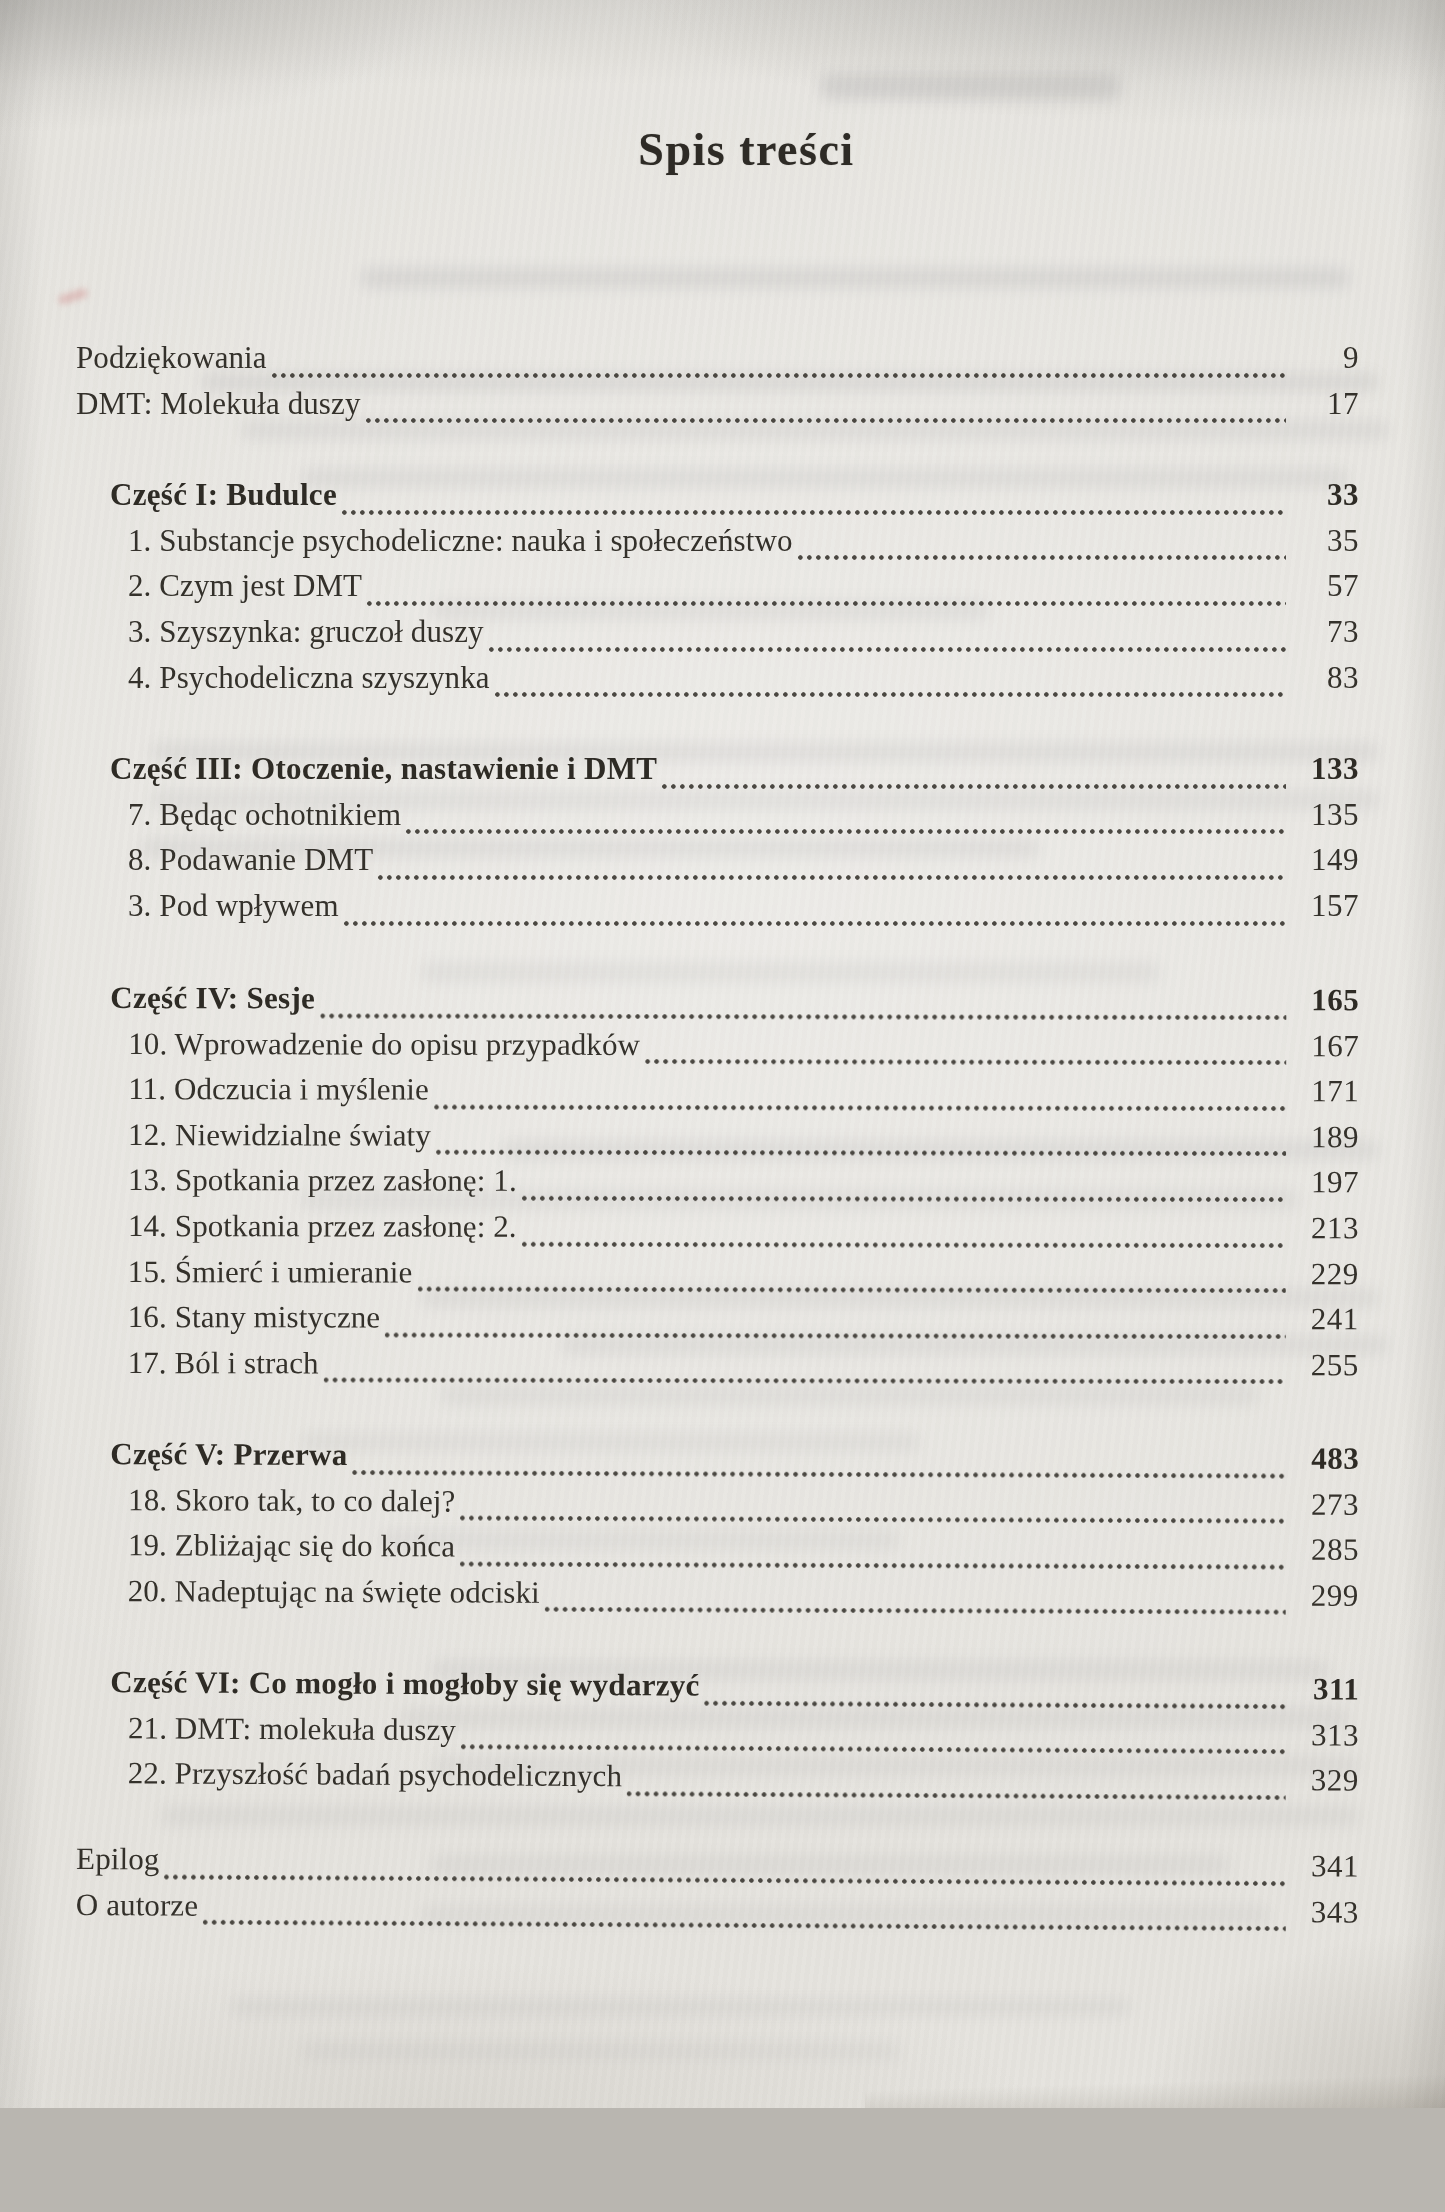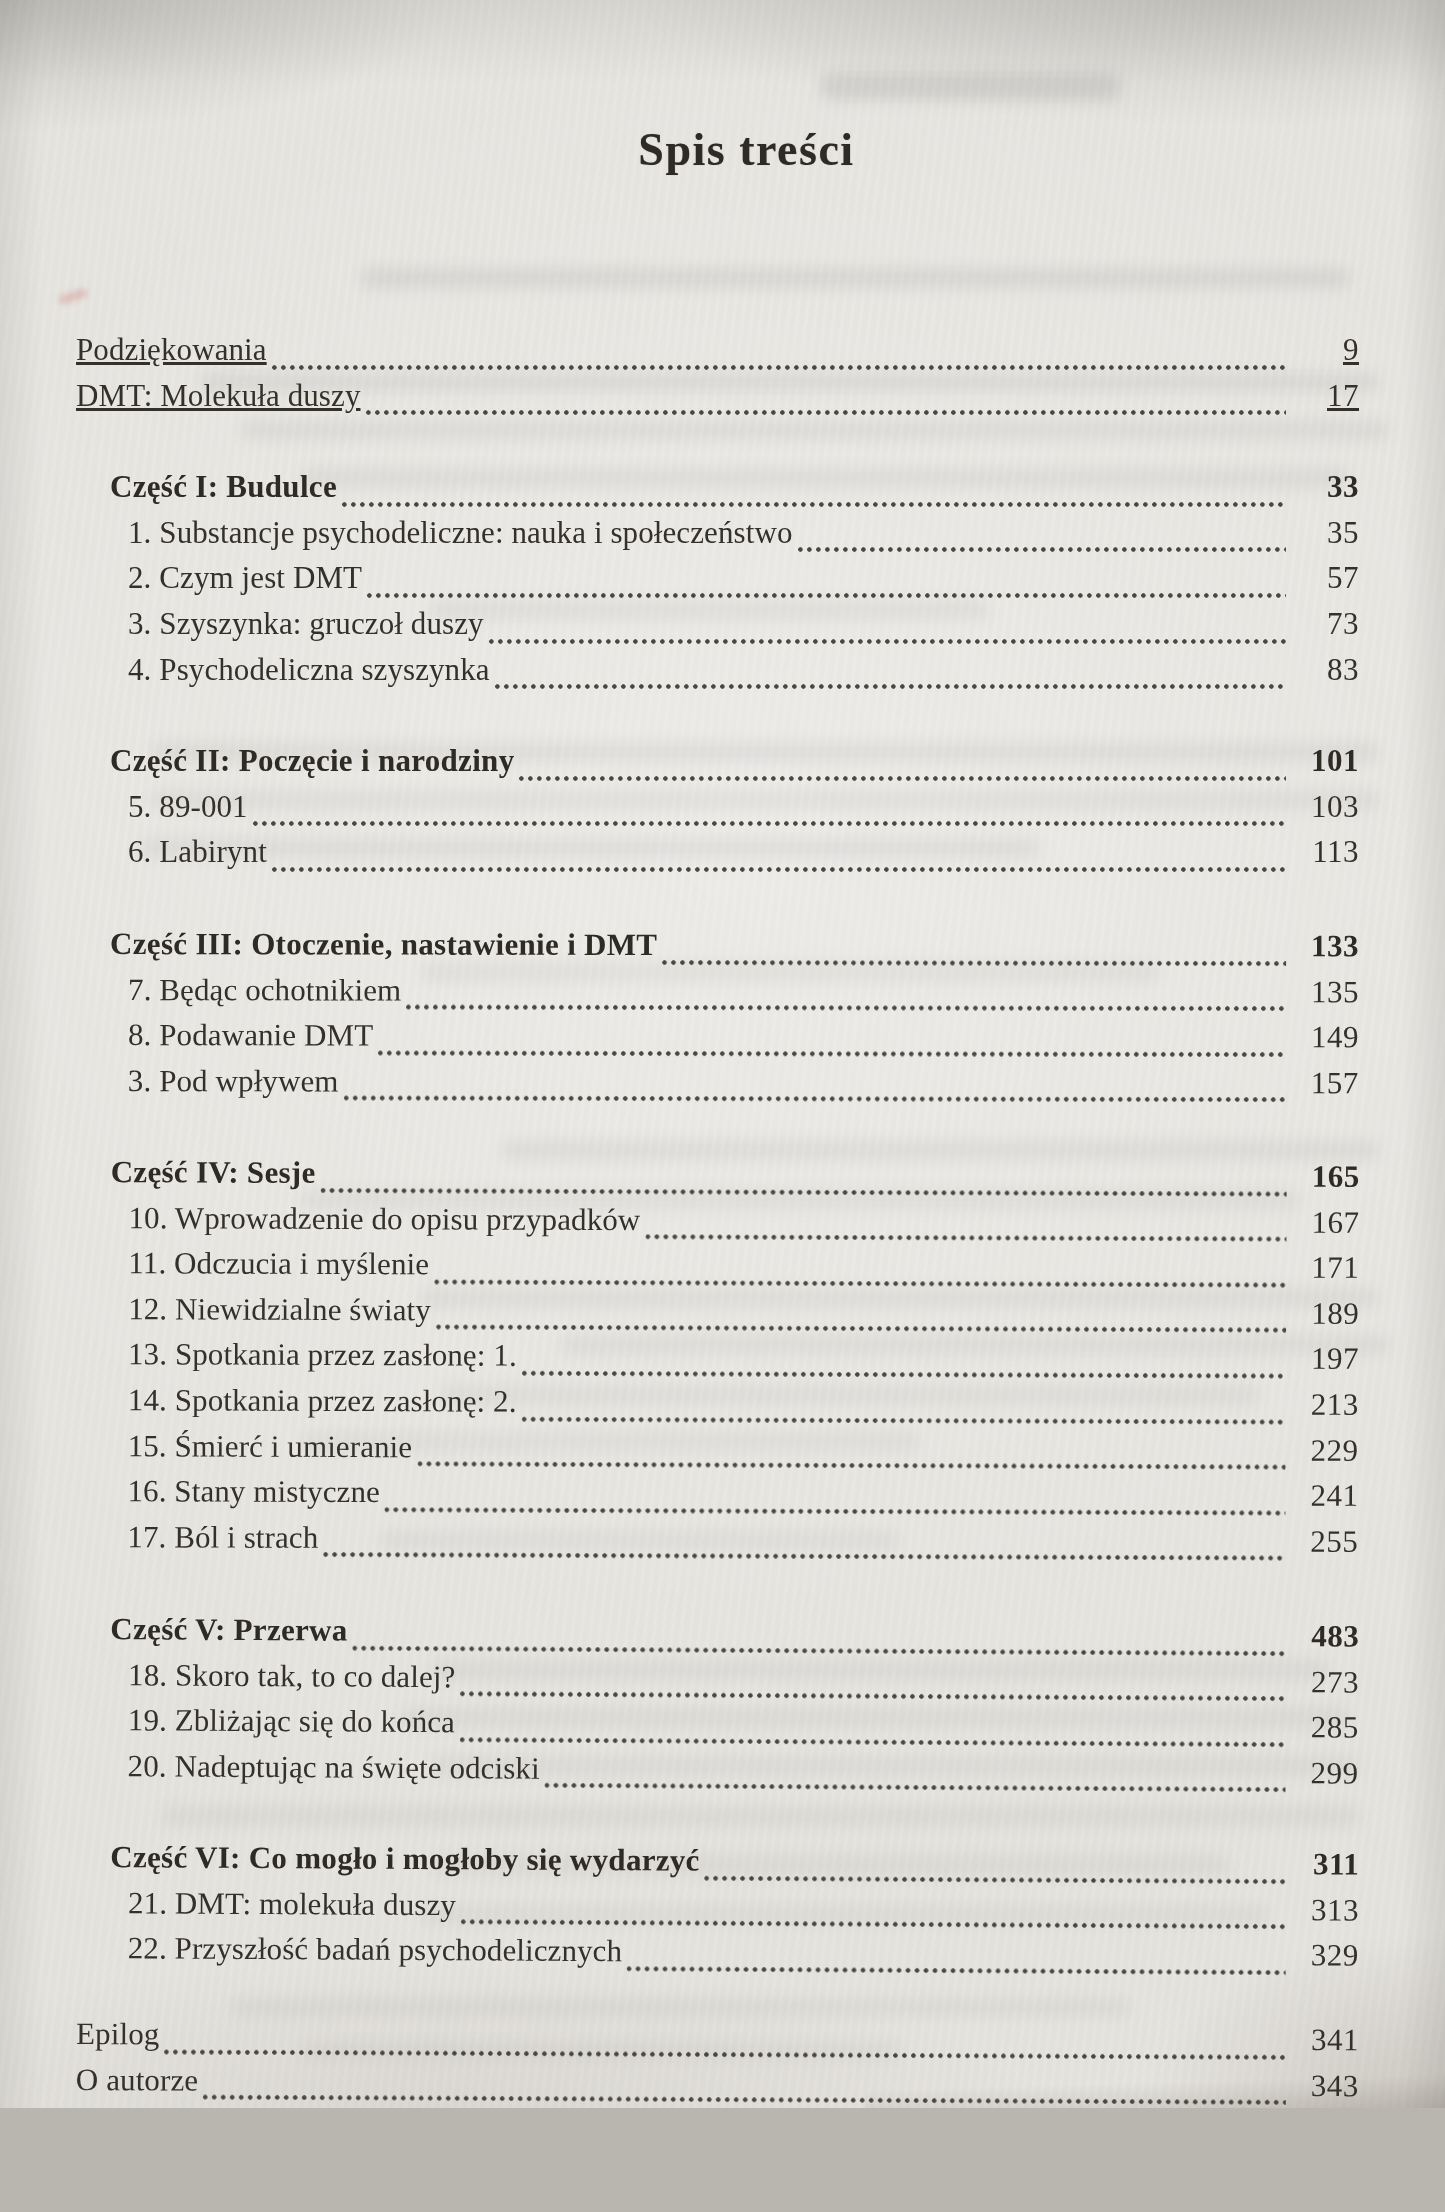--- a/index.html
+++ b/index.html
@@ -25,21 +25,21 @@
     position:absolute;top:92px;left:24px;width:100%;
     text-align:center;
     font-size:46px;font-weight:700;letter-spacing:1.5px;
     color:#2e2b26;
     text-shadow:0 0 1px rgba(46,43,38,0.35);
   }
   .toc{
     position:absolute;top:324px;left:76px;right:86px;
   }
   .section{margin-top:46px;}
-  .section:first-child{margin-top:8px;text-decoration:underline;}
+  .section:first-child{margin-top:16px;}
   .section.back{margin-top:40px;}
   
   .section{transform-origin:left center;}
   .section:nth-child(4){transform:rotate(0.10deg);}
   .section:nth-child(5){transform:rotate(0.22deg);}
   .section:nth-child(6){transform:rotate(0.34deg);}
   .section:nth-child(7){transform:rotate(0.34deg);}
   .section:nth-child(8){transform:rotate(0.28deg);}
   .row{
     display:flex;align-items:baseline;
@@ -150,37 +150,20 @@
           <span class="pagenum">73</span>
         </div>
         <div class="row entry-row">
           <span class="label">4. Psychodeliczna szyszynka</span>
           <span class="dots"></span>
           <span class="pagenum">83</span>
         </div>
       </section>
       <section class="section part">
         <div class="row header-row">
-          <span class="label">Część II: Poczęcie i narodziny</span>
-          <span class="dots"></span>
-          <span class="pagenum">101</span>
-        </div>
-        <div class="row entry-row">
-          <span class="label">5. 89-001</span>
-          <span class="dots"></span>
-          <span class="pagenum">103</span>
-        </div>
-        <div class="row entry-row">
-          <span class="label">6. Labirynt</span>
-          <span class="dots"></span>
-          <span class="pagenum">113</span>
-        </div>
-      </section>
-      <section class="section part">
-        <div class="row header-row">
           <span class="label">Część III: Otoczenie, nastawienie i DMT</span>
           <span class="dots"></span>
           <span class="pagenum">133</span>
         </div>
         <div class="row entry-row">
           <span class="label">7. Będąc ochotnikiem</span>
           <span class="dots"></span>
           <span class="pagenum">135</span>
         </div>
         <div class="row entry-row">

